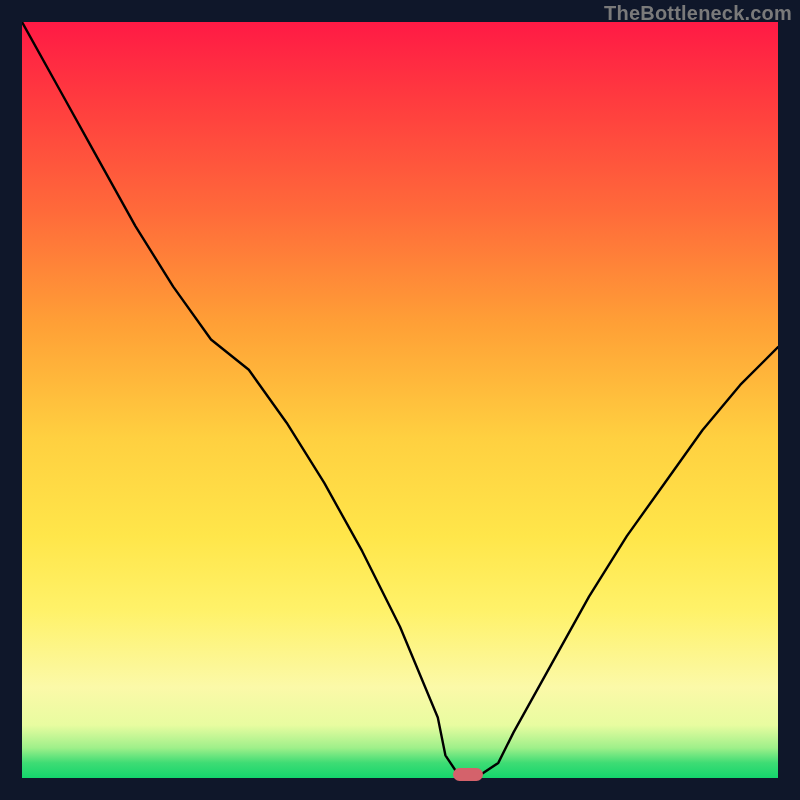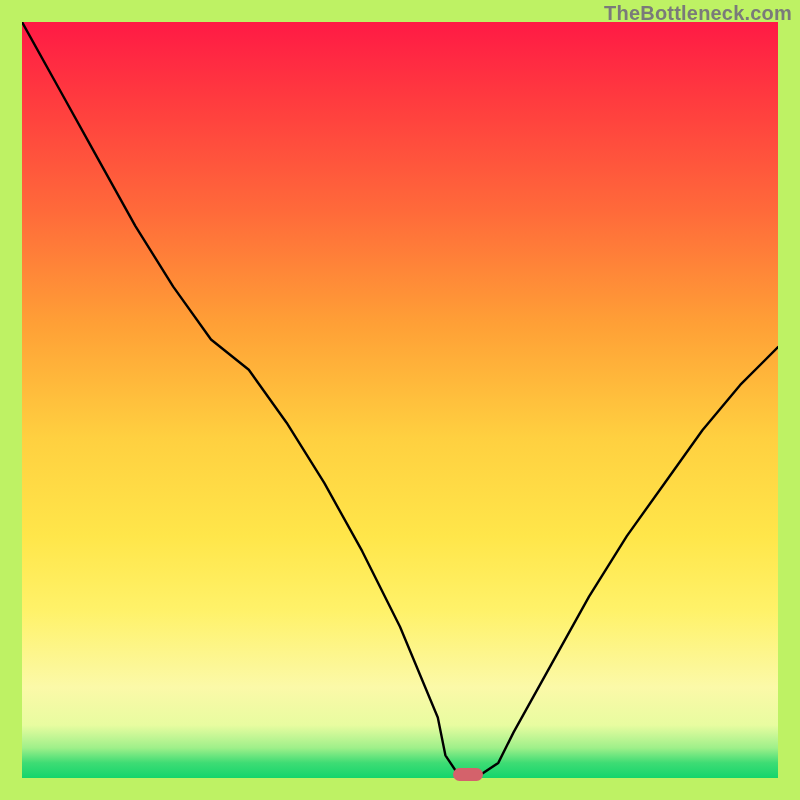--- a/index.html
+++ b/index.html
@@ -7,21 +7,21 @@
     padding: 0;
     width: 800px;
     height: 800px;
     background: #000;
     overflow: hidden;
   }
   .frame {
     position: relative;
     width: 800px;
     height: 800px;
-    background: #bef264;
+    background: #0f172a;
   }
   .plot {
     position: absolute;
     left: 22px;
     top: 22px;
     width: 756px;
     height: 756px;
     background: linear-gradient(to bottom,
       #ff1a45 0%,
       #ff3a3f 10%,

